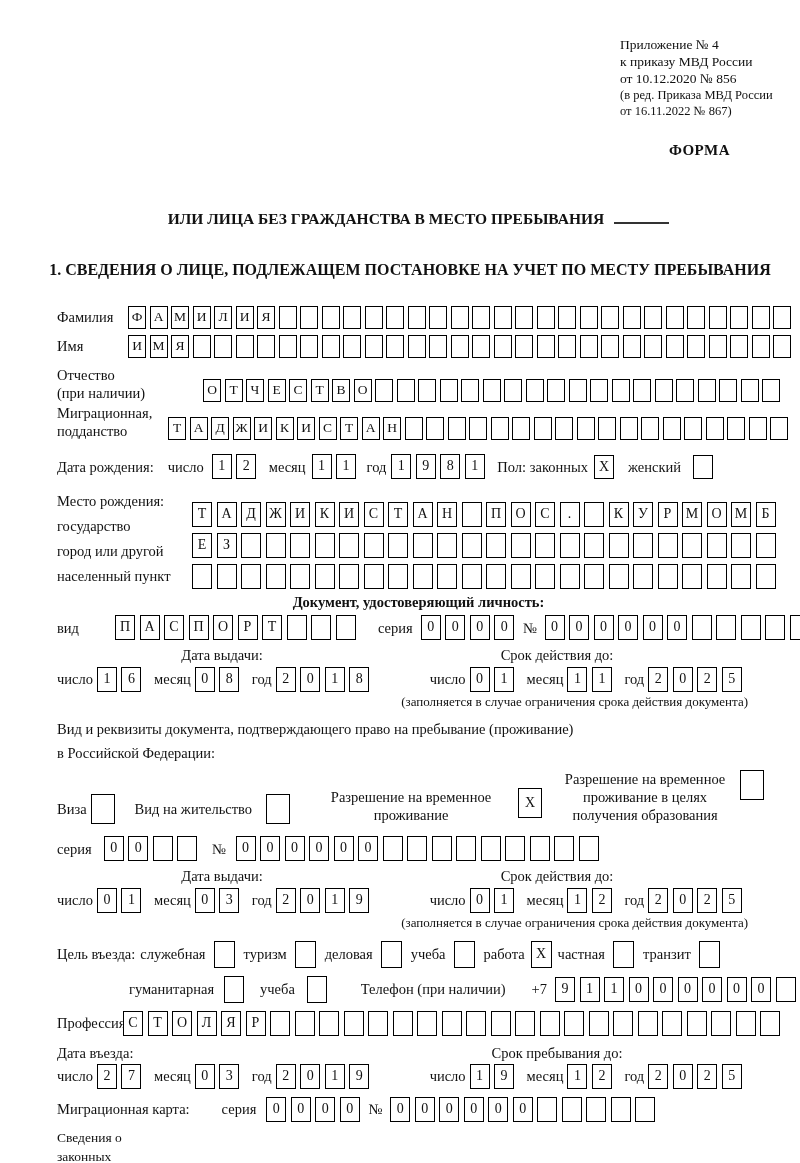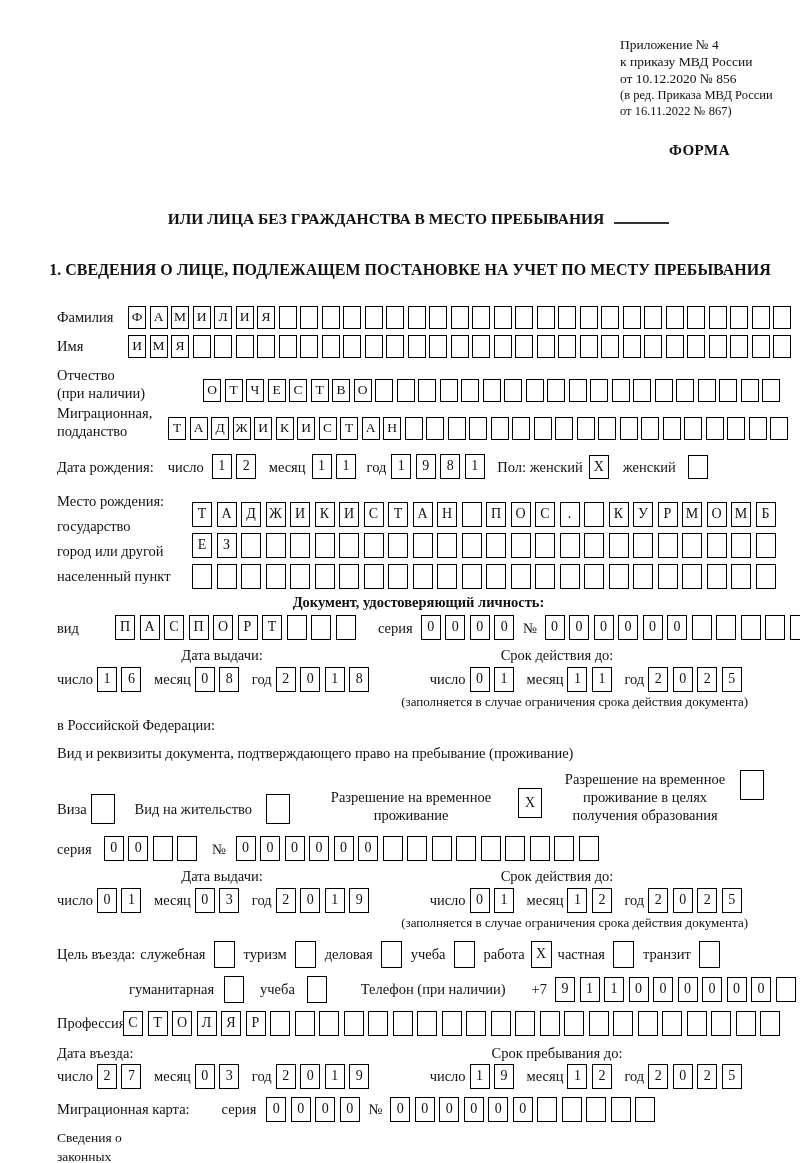--- a/index.html
+++ b/index.html
@@ -98,21 +98,21 @@
   </div>
 
   <div class="row md" style="margin-top:14px">
     <span class="lbl" style="margin-right:14px">Дата рождения:</span>
     <span class="w" style="margin-right:8px">число</span>
     <span class="cells" style="margin-right:8px"><span class="cell">1</span><span class="cell">2</span></span>
     <span class="w" style="margin-right:6px">месяц</span>
     <span class="cells" style="margin-right:6px"><span class="cell">1</span><span class="cell">1</span></span>
     <span class="w" style="margin-right:5px">год</span>
     <span class="cells" style="margin-right:8px"><span class="cell">1</span><span class="cell">9</span><span class="cell">8</span><span class="cell">1</span></span>
-    <span>Пол: женский</span>
+    <span>Пол: законных</span>
     <span class="cb" style="margin-left:6px">X</span>
     <span style="margin-left:14px">женский</span>
     <span class="cb" style="margin-left:12px"></span>
   </div>
 
   <div class="row top" style="margin-top:10px">
     <span class="lbl" style="width:135px;line-height:25px">
       <span>Место рождения:</span><br>
       <span>государство</span><br>
       <span>город или другой</span><br>
@@ -153,22 +153,22 @@
       <span class="w">число</span>
       <span class="cells"><span class="cell">0</span><span class="cell">1</span></span>
       <span class="w">месяц</span>
       <span class="cells"><span class="cell">1</span><span class="cell">1</span></span>
       <span class="w">год</span>
       <span class="cells"><span class="cell">2</span><span class="cell">0</span><span class="cell">2</span><span class="cell">5</span></span>
     </span>
   </div>
   <div class="note" style="text-align:right;padding-right:52px;margin-top:2px">(заполняется в случае ограничения срока действия документа)</div>
 
+  <div style="margin-top:10px">Вид и реквизиты документа, подтверждающего право на пребывание (проживание)</div>
   <div style="margin-top:6px">в Российской Федерации:</div>
-  <div style="margin-top:10px">Вид и реквизиты документа, подтверждающего право на пребывание (проживание)</div>
 
   <div class="row top" style="margin-top:8px">
     <span class="grp">
       <span>Виза</span>
       <span class="cb cb-lg" style="margin-left:4px"></span>
     </span>
     <span class="grp" style="margin-left:20px">
       <span>Вид на жительство</span>
       <span class="cb cb-lg" style="margin-left:14px"></span>
     </span>

